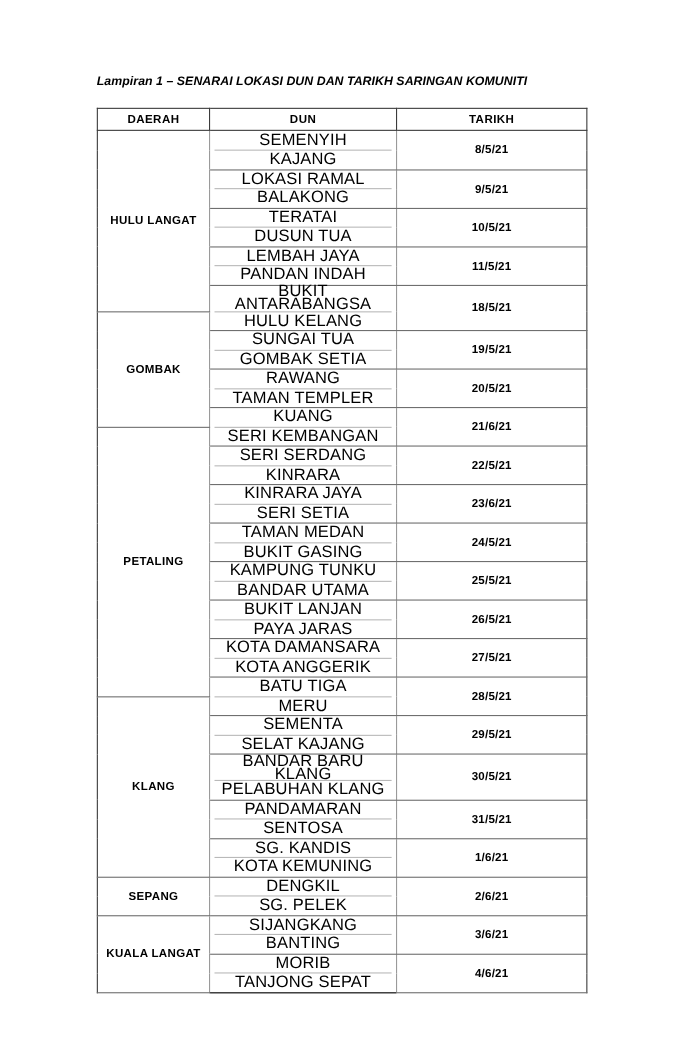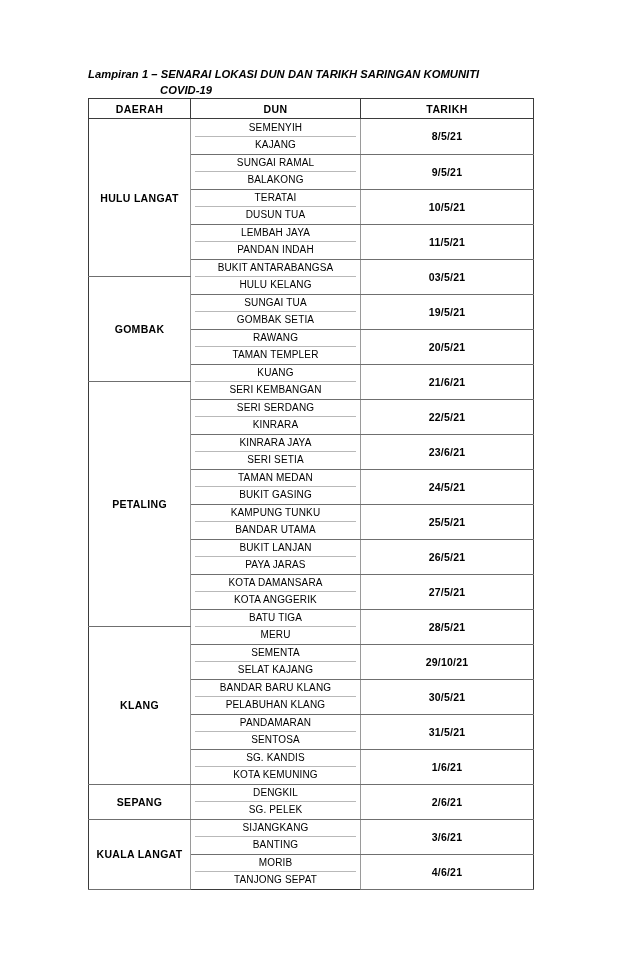--- a/index.html
+++ b/index.html
@@ -109,21 +109,21 @@
     height: 17.5px;
     position: relative;
     border-left: 1.1px solid #9a9a9a;
     border-right: 1.1px solid #9a9a9a;
   }
   td.dun .dun-label {
     display: block;
     position: relative;
     z-index: 2;
     padding: 0 4px;
-    font-size: 10px;
+    font-size: 15px;
     letter-spacing: 0.15px;
   }
   
   td.dun::after {
     content: "";
     position: absolute;
     left: 4px;
     right: 4px;
     bottom: -0.5px;
     height: 1px;
@@ -143,21 +143,20 @@
     border-bottom: 1.1px solid #3b3b3b;
   }
 </style>
 </head>
 <body>
 
 <div class="page">
 
   <div class="title-block">
     <div class="title-line">Lampiran 1 – SENARAI LOKASI DUN DAN TARIKH SARINGAN KOMUNITI</div>
-    <div class="title-line title-line-2">COVID-19</div>
   </div>
 
   <div class="table-wrap">
     <table class="sheet">
       <colgroup>
         <col class="c-daerah">
         <col class="c-dun">
         <col class="c-tarikh">
       </colgroup>
       <thead>
@@ -175,21 +174,21 @@
             </td>
             <td class="tarikh" rowspan="2">8/5/21</td>
           </tr>
           <tr>
             <td class="dun grp-end">
               <span class="dun-label">KAJANG</span>
             </td>
           </tr>
           <tr>
             <td class="dun">
-              <span class="dun-label">SUNGAI RAMAL</span>
+              <span class="dun-label">LOKASI RAMAL</span>
             </td>
             <td class="tarikh" rowspan="2">9/5/21</td>
           </tr>
           <tr>
             <td class="dun grp-end">
               <span class="dun-label">BALAKONG</span>
             </td>
           </tr>
           <tr>
             <td class="dun">
@@ -210,21 +209,21 @@
           </tr>
           <tr>
             <td class="dun grp-end">
               <span class="dun-label">PANDAN INDAH</span>
             </td>
           </tr>
           <tr>
             <td class="dun">
               <span class="dun-label">BUKIT ANTARABANGSA</span>
             </td>
-            <td class="tarikh" rowspan="2">03/5/21</td>
+            <td class="tarikh" rowspan="2">18/5/21</td>
           </tr>
           <tr>
             <td class="daerah" rowspan="6">GOMBAK</td>
             <td class="dun grp-end">
               <span class="dun-label">HULU KELANG</span>
             </td>
           </tr>
           <tr>
             <td class="dun">
               <span class="dun-label">SUNGAI TUA</span>
@@ -334,21 +333,21 @@
           <tr>
             <td class="daerah" rowspan="9">KLANG</td>
             <td class="dun grp-end">
               <span class="dun-label">MERU</span>
             </td>
           </tr>
           <tr>
             <td class="dun">
               <span class="dun-label">SEMENTA</span>
             </td>
-            <td class="tarikh" rowspan="2">29/10/21</td>
+            <td class="tarikh" rowspan="2">29/5/21</td>
           </tr>
           <tr>
             <td class="dun grp-end">
               <span class="dun-label">SELAT KAJANG</span>
             </td>
           </tr>
           <tr>
             <td class="dun">
               <span class="dun-label">BANDAR BARU KLANG</span>
             </td>

